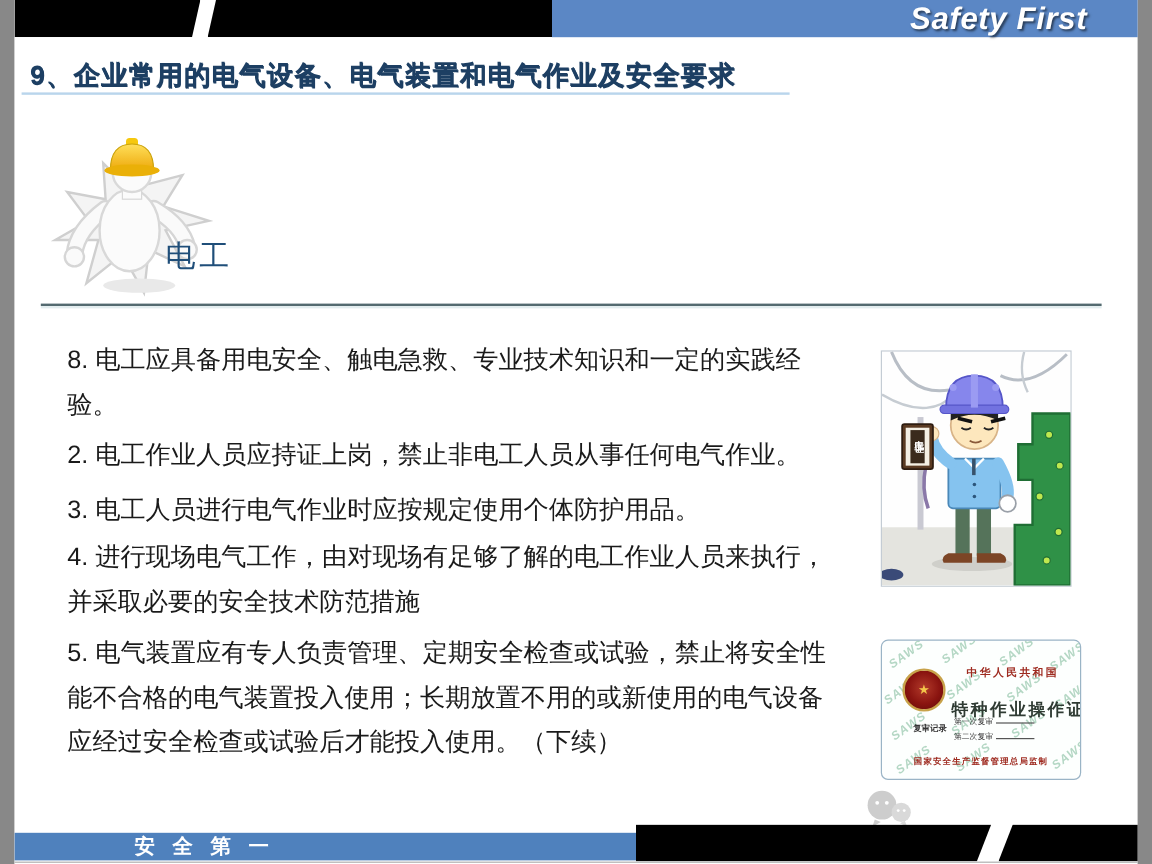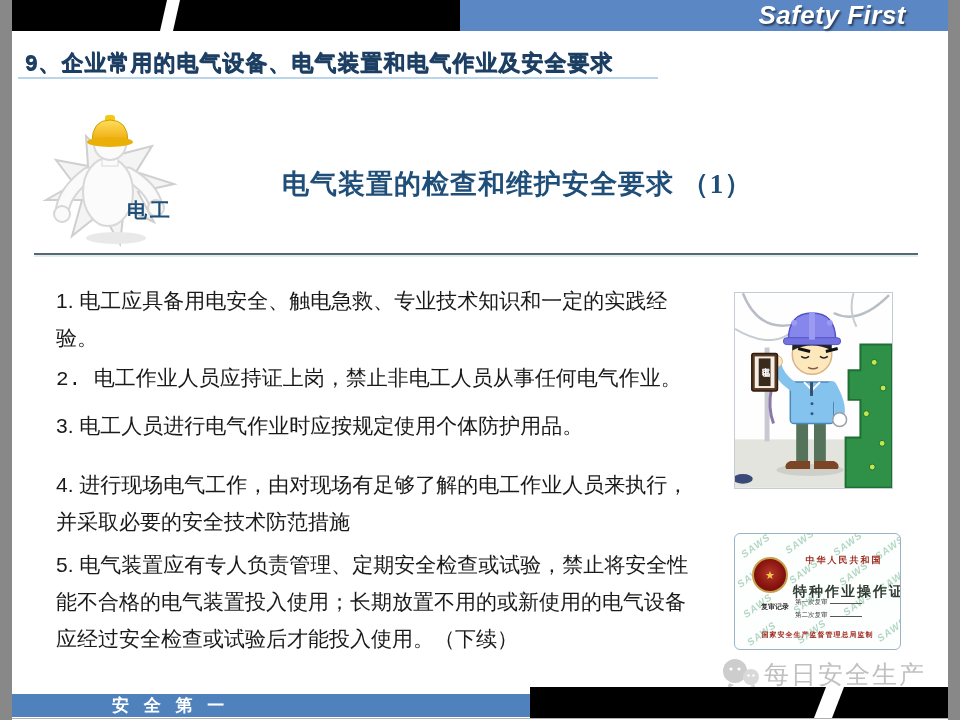--- a/index.html
+++ b/index.html
@@ -23,33 +23,33 @@
            letter-spacing:.5px;text-shadow:1.5px 1.5px 2px rgba(0,0,0,.55);}
 
   
   .section-heading{position:absolute;left:13px;top:48px;font-size:22px;font-weight:bold;
            color:var(--heading-blue);letter-spacing:1px;white-space:nowrap;
            text-shadow:.5px .5px 0 var(--heading-blue);}
   .heading-underline{position:absolute;left:6px;top:77px;width:640px;height:2px;background:#b9d5ec;}
 
   
   .figurine{position:absolute;left:12px;top:96px;width:168px;height:152px;}
-  .role-label{position:absolute;left:115px;top:197px;font-family:"Liberation Serif",serif;
-           font-size:20px;font-weight:bold;color:var(--title-blue);letter-spacing:3px;}
+  .role-label{position:absolute;left:126px;top:197px;font-family:"Liberation Serif",serif;
+           font-size:25px;font-weight:normal;color:var(--title-blue);letter-spacing:3px;}
   .page-title{position:absolute;left:270px;top:166px;font-family:"Liberation Serif",serif;
            font-size:27px;font-weight:bold;color:var(--title-blue);letter-spacing:1px;white-space:nowrap;}
   .divider{position:absolute;left:22px;top:253px;width:884px;height:2px;background:var(--divider);
            box-shadow:0 2px 0 #e3edef;}
 
   
   .body-list{position:absolute;left:44px;top:282px;width:634px;color:var(--body-text);
            font-size:21px;line-height:37px;}
   .body-list p{margin:0 0 5px 0;}
-  .body-list p:nth-child(2){margin-bottom:9px;font-family:Liberation Mono, monospace;}
-  .body-list p:nth-child(3){margin-bottom:22px;}
+  .body-list p:nth-child(2){margin-bottom:9px;}
+  .body-list p:nth-child(3){margin-bottom:2px;}
   .body-list p:nth-child(4){margin-bottom:6px;}
 
   
   .cartoon-frame{position:absolute;left:722px;top:292px;width:159px;height:197px;
            border:1px solid #c4ccd4;background:#fff;}
   .sign-text{position:absolute;left:25px;top:68px;writing-mode:vertical-rl;text-orientation:upright;
            font-size:8px;line-height:10px;color:#fff;letter-spacing:1px;font-weight:bold;}
 
   
   .certificate{position:absolute;left:722px;top:533px;width:167px;height:117px;background:#fdfffe;
@@ -115,25 +115,24 @@
     <rect x="78" y="58" width="16" height="12" fill="#fbfbfb" stroke="#d8d8d8" stroke-width="1"></rect>
     <circle cx="86" cy="48" r="16" fill="#fbfbfb" stroke="#d9d9d9" stroke-width="2"></circle>
     <g>
       <rect x="81" y="19" width="10" height="8" rx="3" fill="#f6c80e"></rect>
       <path d="M68,46 Q68,24 86,24 Q104,24 104,46 Z" fill="url(#goldgrad)" stroke="#caa20a" stroke-width="1"></path>
       <ellipse cx="86" cy="46" rx="23" ry="5" fill="#eab008"></ellipse>
     </g>
   </svg>
   <div class="role-label">电工</div>
 
-  <div class="page-title">电气装置的检查和维护安全要求 （1）</div>
   <div class="divider"></div>
 
   <div class="body-list">
-    <p>1. 电工应具备用电安全、触电急救、专业技术知识和一定的实践经验。</p>
+    <p>8. 电工应具备用电安全、触电急救、专业技术知识和一定的实践经验。</p>
     <p>2. 电工作业人员应持证上岗，禁止非电工人员从事任何电气作业。</p>
     <p>3. 电工人员进行电气作业时应按规定使用个体防护用品。</p>
     <p>4. 进行现场电气工作，由对现场有足够了解的电工作业人员来执行，并采取必要的安全技术防范措施</p>
     <p>5. 电气装置应有专人负责管理、定期安全检查或试验，禁止将安全性能不合格的电气装置投入使用；长期放置不用的或新使用的电气设备应经过安全检查或试验后才能投入使用。（下续）</p>
   </div>
 
   <div class="cartoon-frame">
     <svg viewBox="0 0 159 197" width="157" height="195">
       <rect width="159" height="197" fill="#fefefe"></rect>
       <rect y="148" width="159" height="49" fill="#e4e4df"></rect>
@@ -224,21 +223,20 @@
     <svg width="40" height="34" viewBox="0 0 40 34">
       <circle cx="15" cy="14" r="12" fill="#cdcdcd"></circle>
       <path d="M9,26 l-2,6 7,-4 Z" fill="#cdcdcd"></path>
       <circle cx="11" cy="12" r="1.6" fill="#fff"></circle>
         <circle cx="19" cy="12" r="1.6" fill="#fff"></circle>
       <circle cx="31" cy="20" r="8" fill="#d9d9d9"></circle>
       <circle cx="28.5" cy="18.5" r="1.2" fill="#fff"></circle>
         <circle cx="33.5" cy="18.5" r="1.2" fill="#fff"></circle>
       <path d="M34,27 l2,5 -6,-3 Z" fill="#d9d9d9"></path>
     </svg>
-    <span class="watermark-text">每日安全生产</span>
   </div>
 
   <div class="footer-blue">
     <span class="slogan">安 全 第 一</span>
   </div>
   <div class="fb-black1"></div>
   <div class="fb-black2"></div>
   <div class="bottom-line"></div>
 
 </div>

